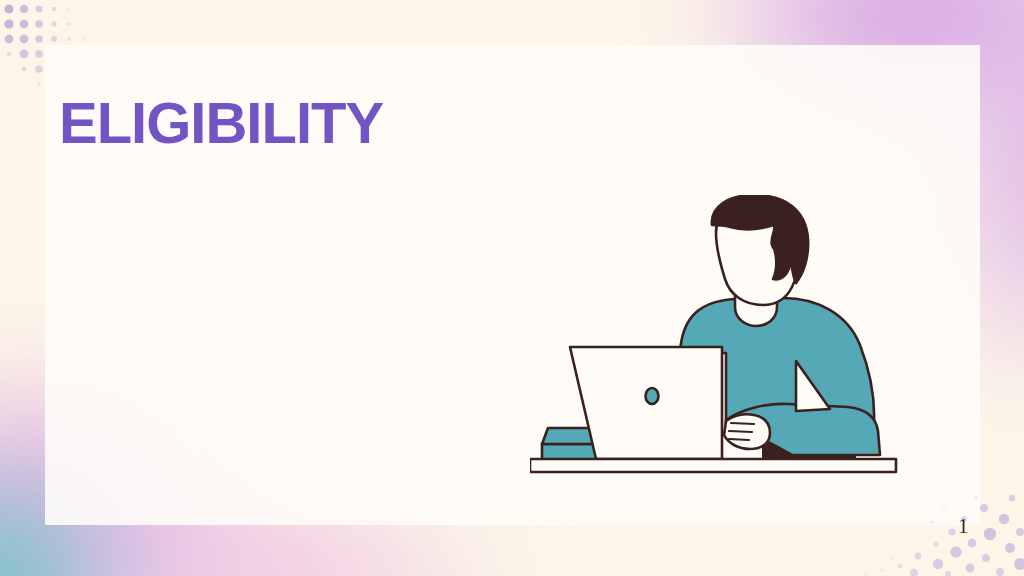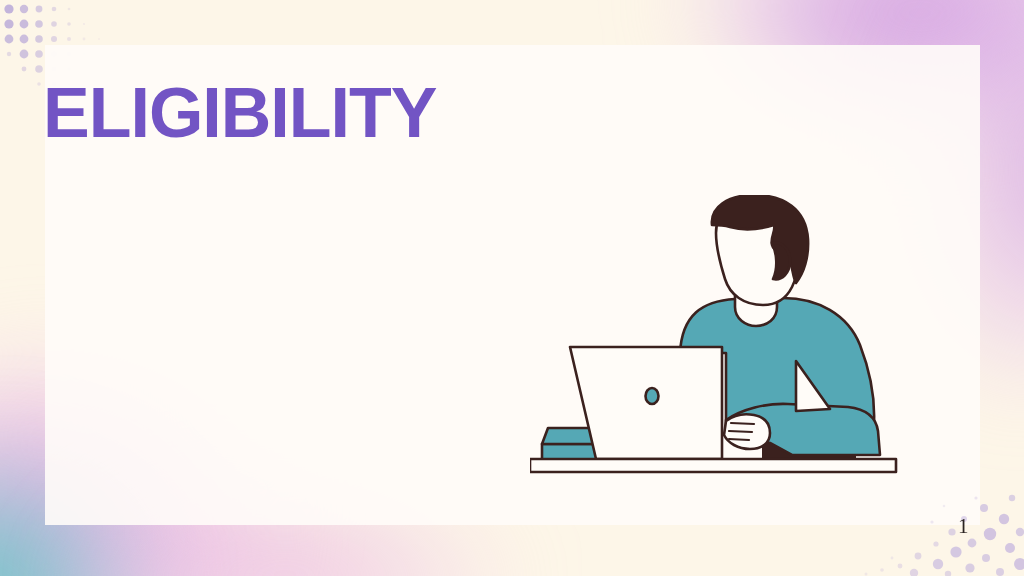--- a/index.html
+++ b/index.html
@@ -118,23 +118,23 @@
     width: 935px;
     height: 480px;
     background: rgba(255, 252, 248, 0.90);
   }
 
   
   .title {
     position: absolute;
     left: 43px;
     top: 78px;
-    margin: 0;
+    margin: 16px;
     font-family: "Liberation Sans", sans-serif;
-    font-size: 70px;
+    font-size: 58px;
     font-weight: 700;
     letter-spacing: -1px;
     line-height: 1;
     color: #7254c4;
     white-space: nowrap;
   }
 
   
   .illustration {
     position: absolute;

